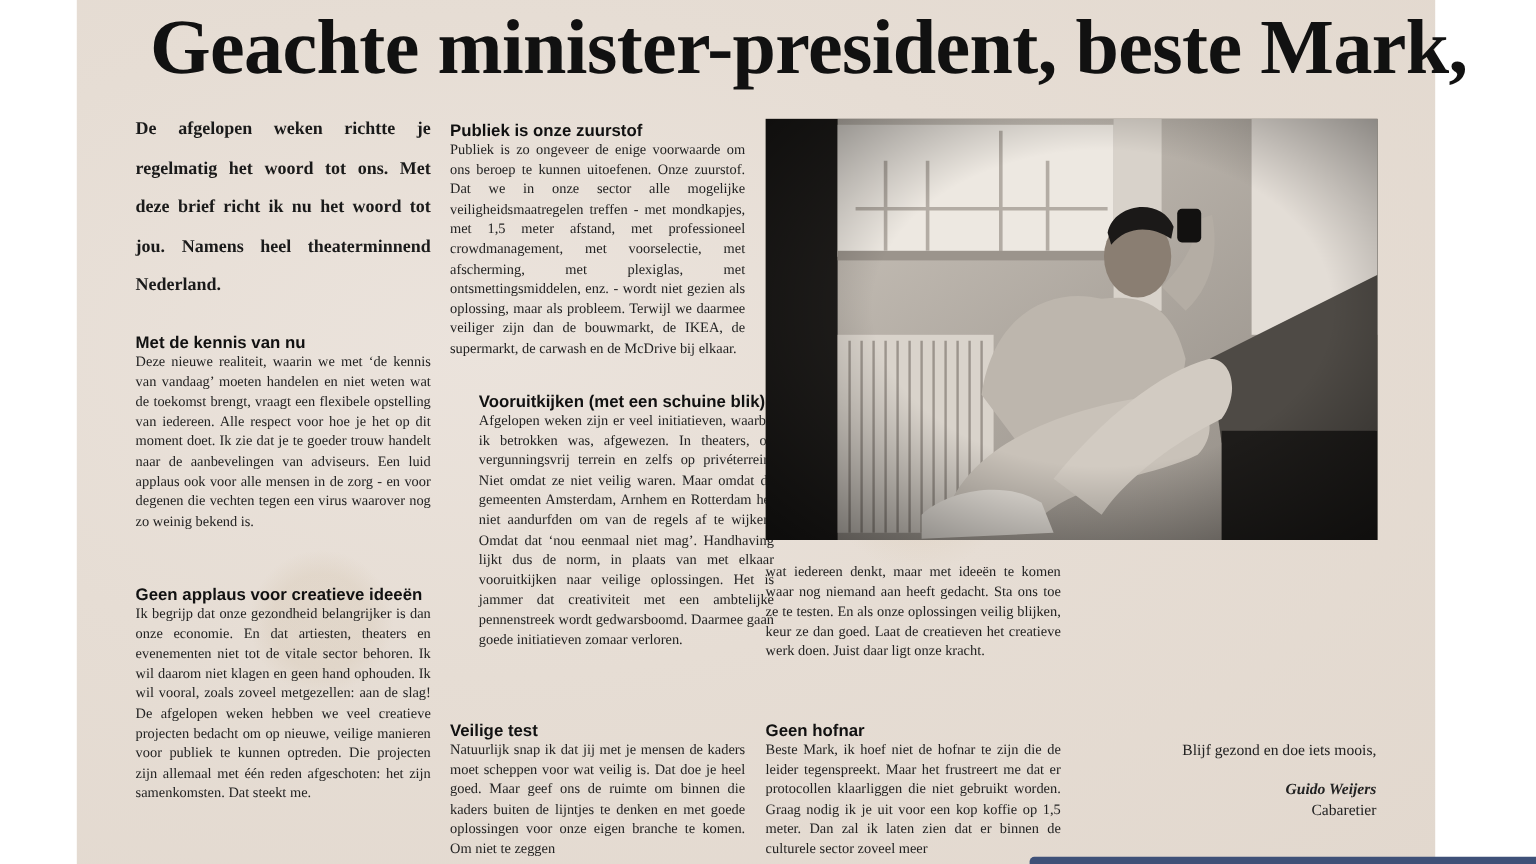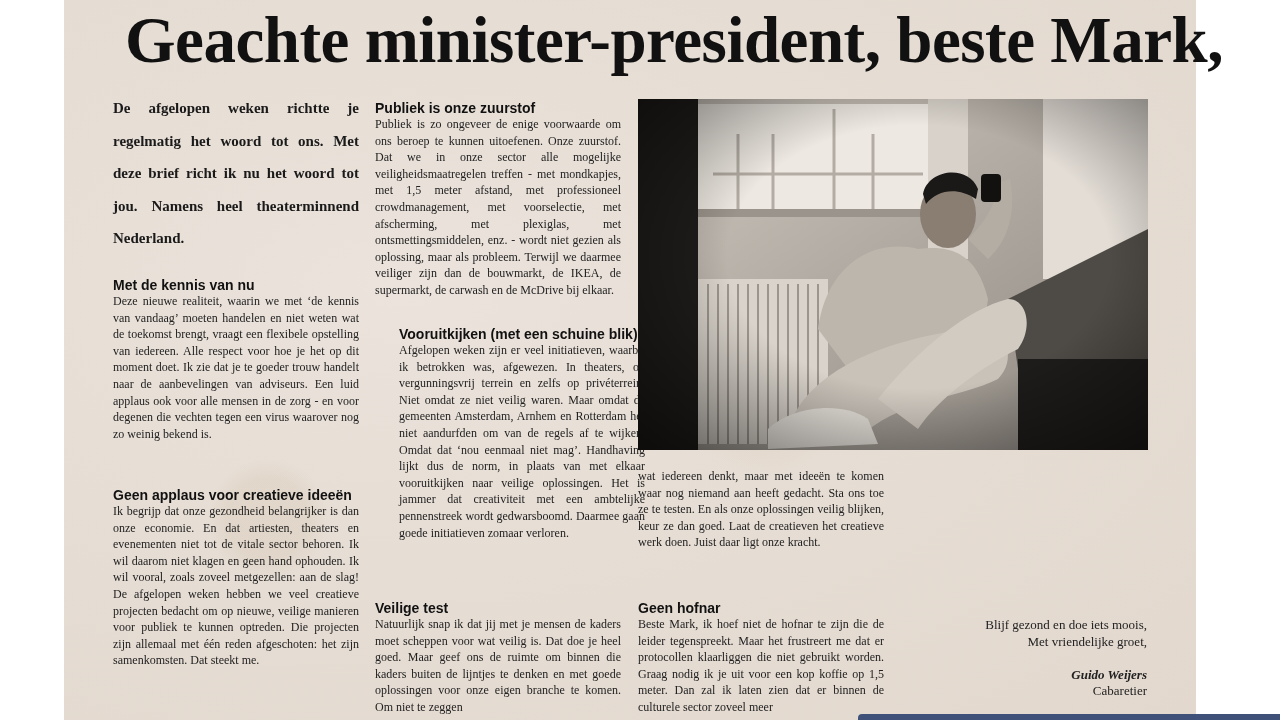--- a/index.html
+++ b/index.html
@@ -144,20 +144,19 @@
   </div>
 
   <div class="col" style="left:574px; top:600px;">
     <h3 class="sec-title">Geen hofnar</h3>
     <p class="body-text">Beste Mark, ik hoef niet de hofnar te zijn die de leider tegenspreekt. Maar het frustreert me dat er protocollen klaarliggen die niet gebruikt worden. Graag nodig ik je uit voor een kop koffie op 1,5 meter. Dan zal ik laten zien dat er binnen de culturele sector zoveel meer</p>
   </div>
 
 
   <div class="sign">
     <div>Blijf gezond en doe iets moois,</div>
-    <div style="white-space:pre;"> Met vriendelijke groet,</div>
     <div style="height:16.6px;"></div>
     <div class="name">Guido Weijers</div>
     <div>Cabaretier</div>
   </div>
 </div>
 
 <div class="bottom-bar"></div>
 
 </body></html>

